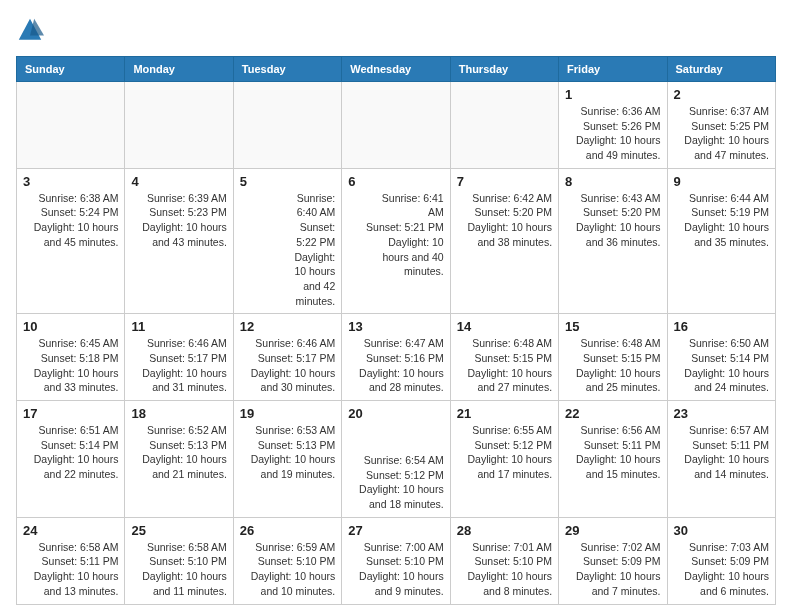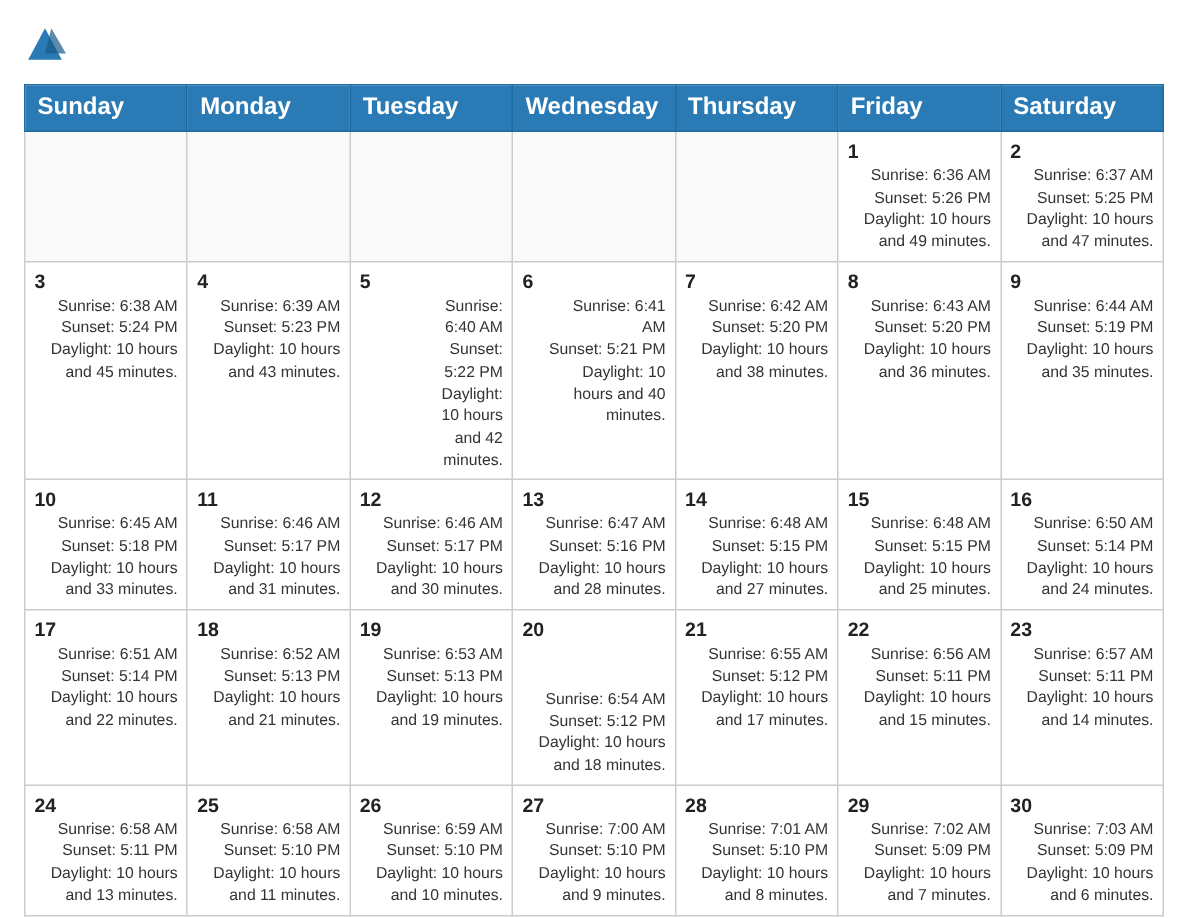--- a/index.html
+++ b/index.html
@@ -45,21 +45,21 @@
     .calendar {
       width: 100%;
       border-collapse: collapse;
       border: 1px solid #ccc;
     }
     .calendar th {
       background: #2a7ab5;
       color: #fff;
       text-align: left;
       padding: 6px 8px;
-      font-size: 16px;
+      font-size: 11px;
       border: 1px solid #1e6a9e;
     }
     .calendar td {
       vertical-align: top;
       padding: 5px 6px;
       border: 1px solid #ccc;
       font-size: 11px;
       color: #333;
       width: 108px;
       min-height: 80px;

